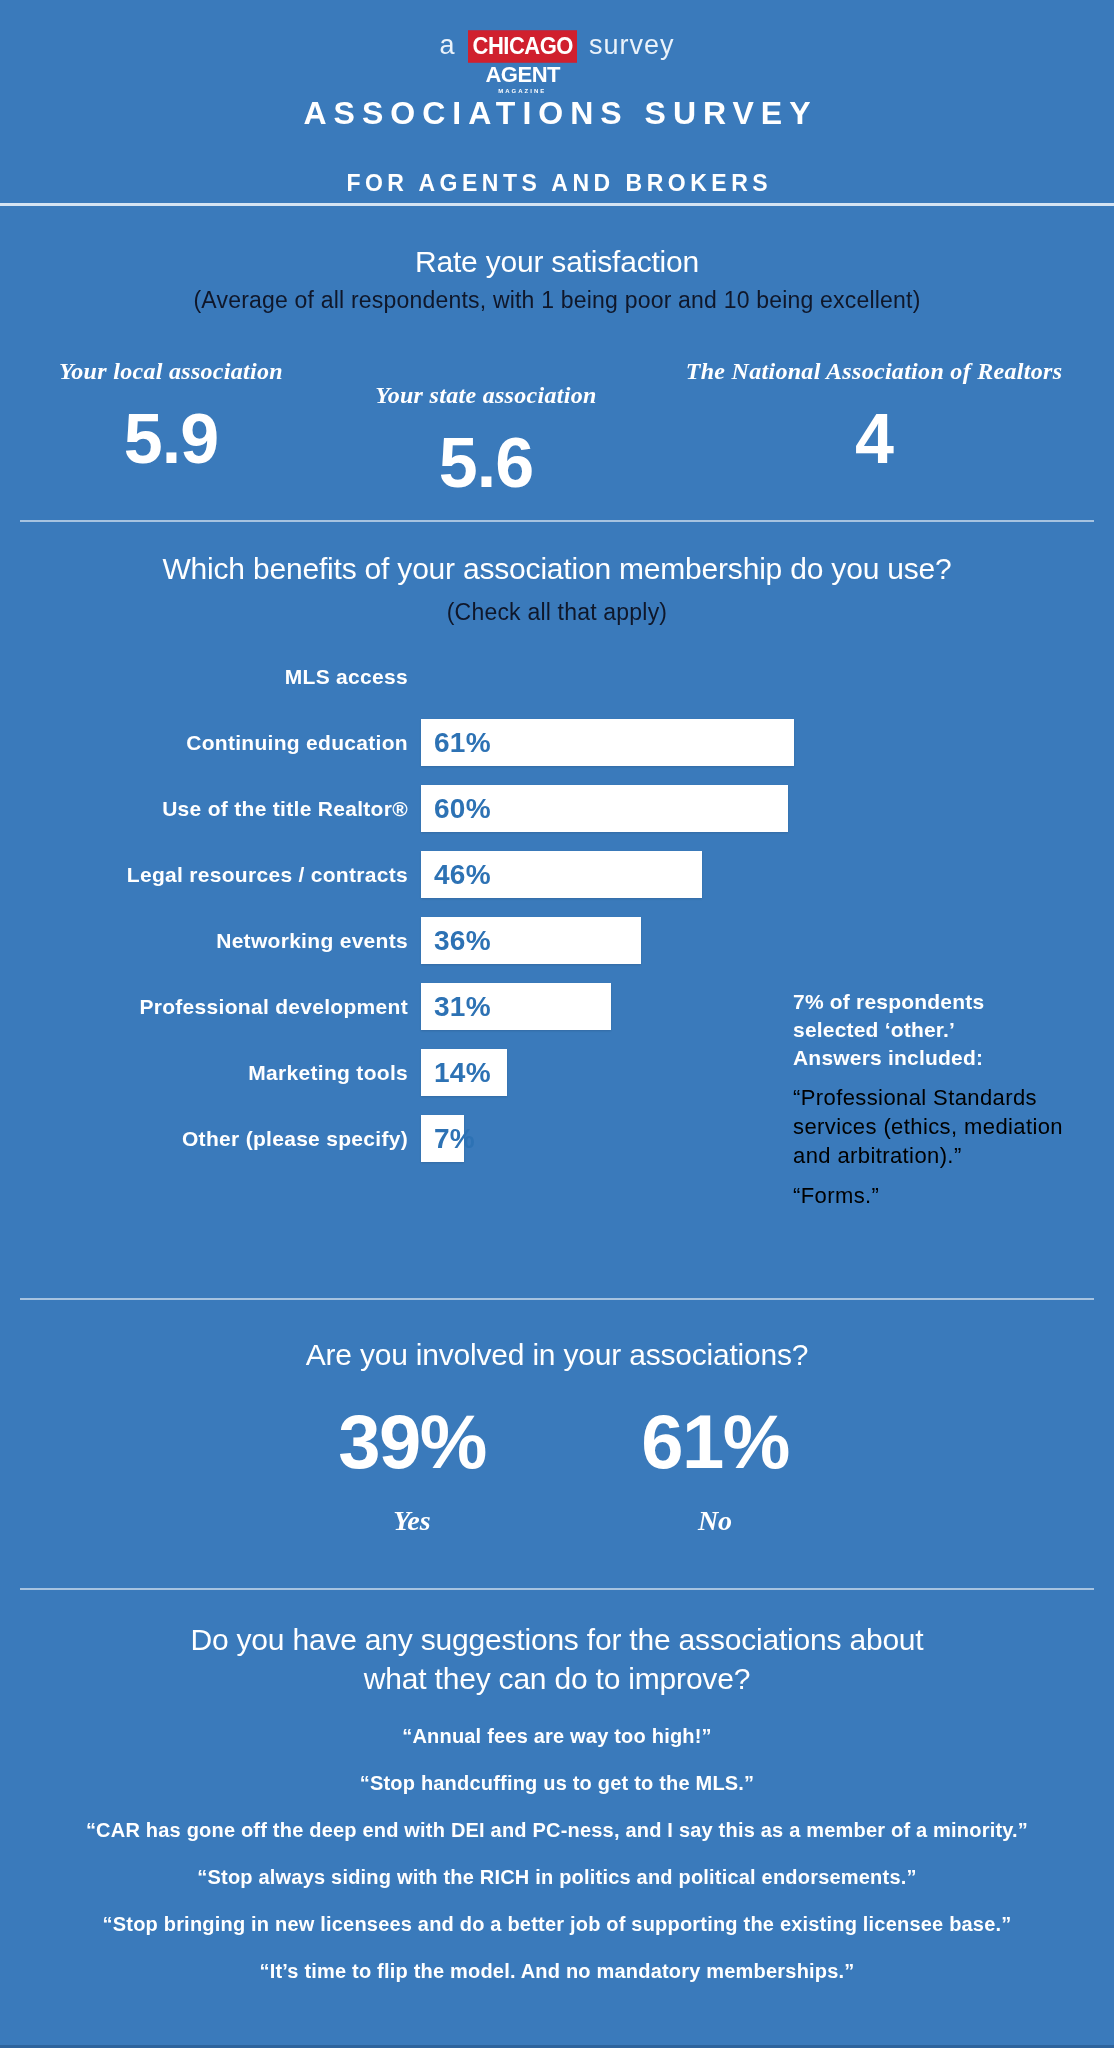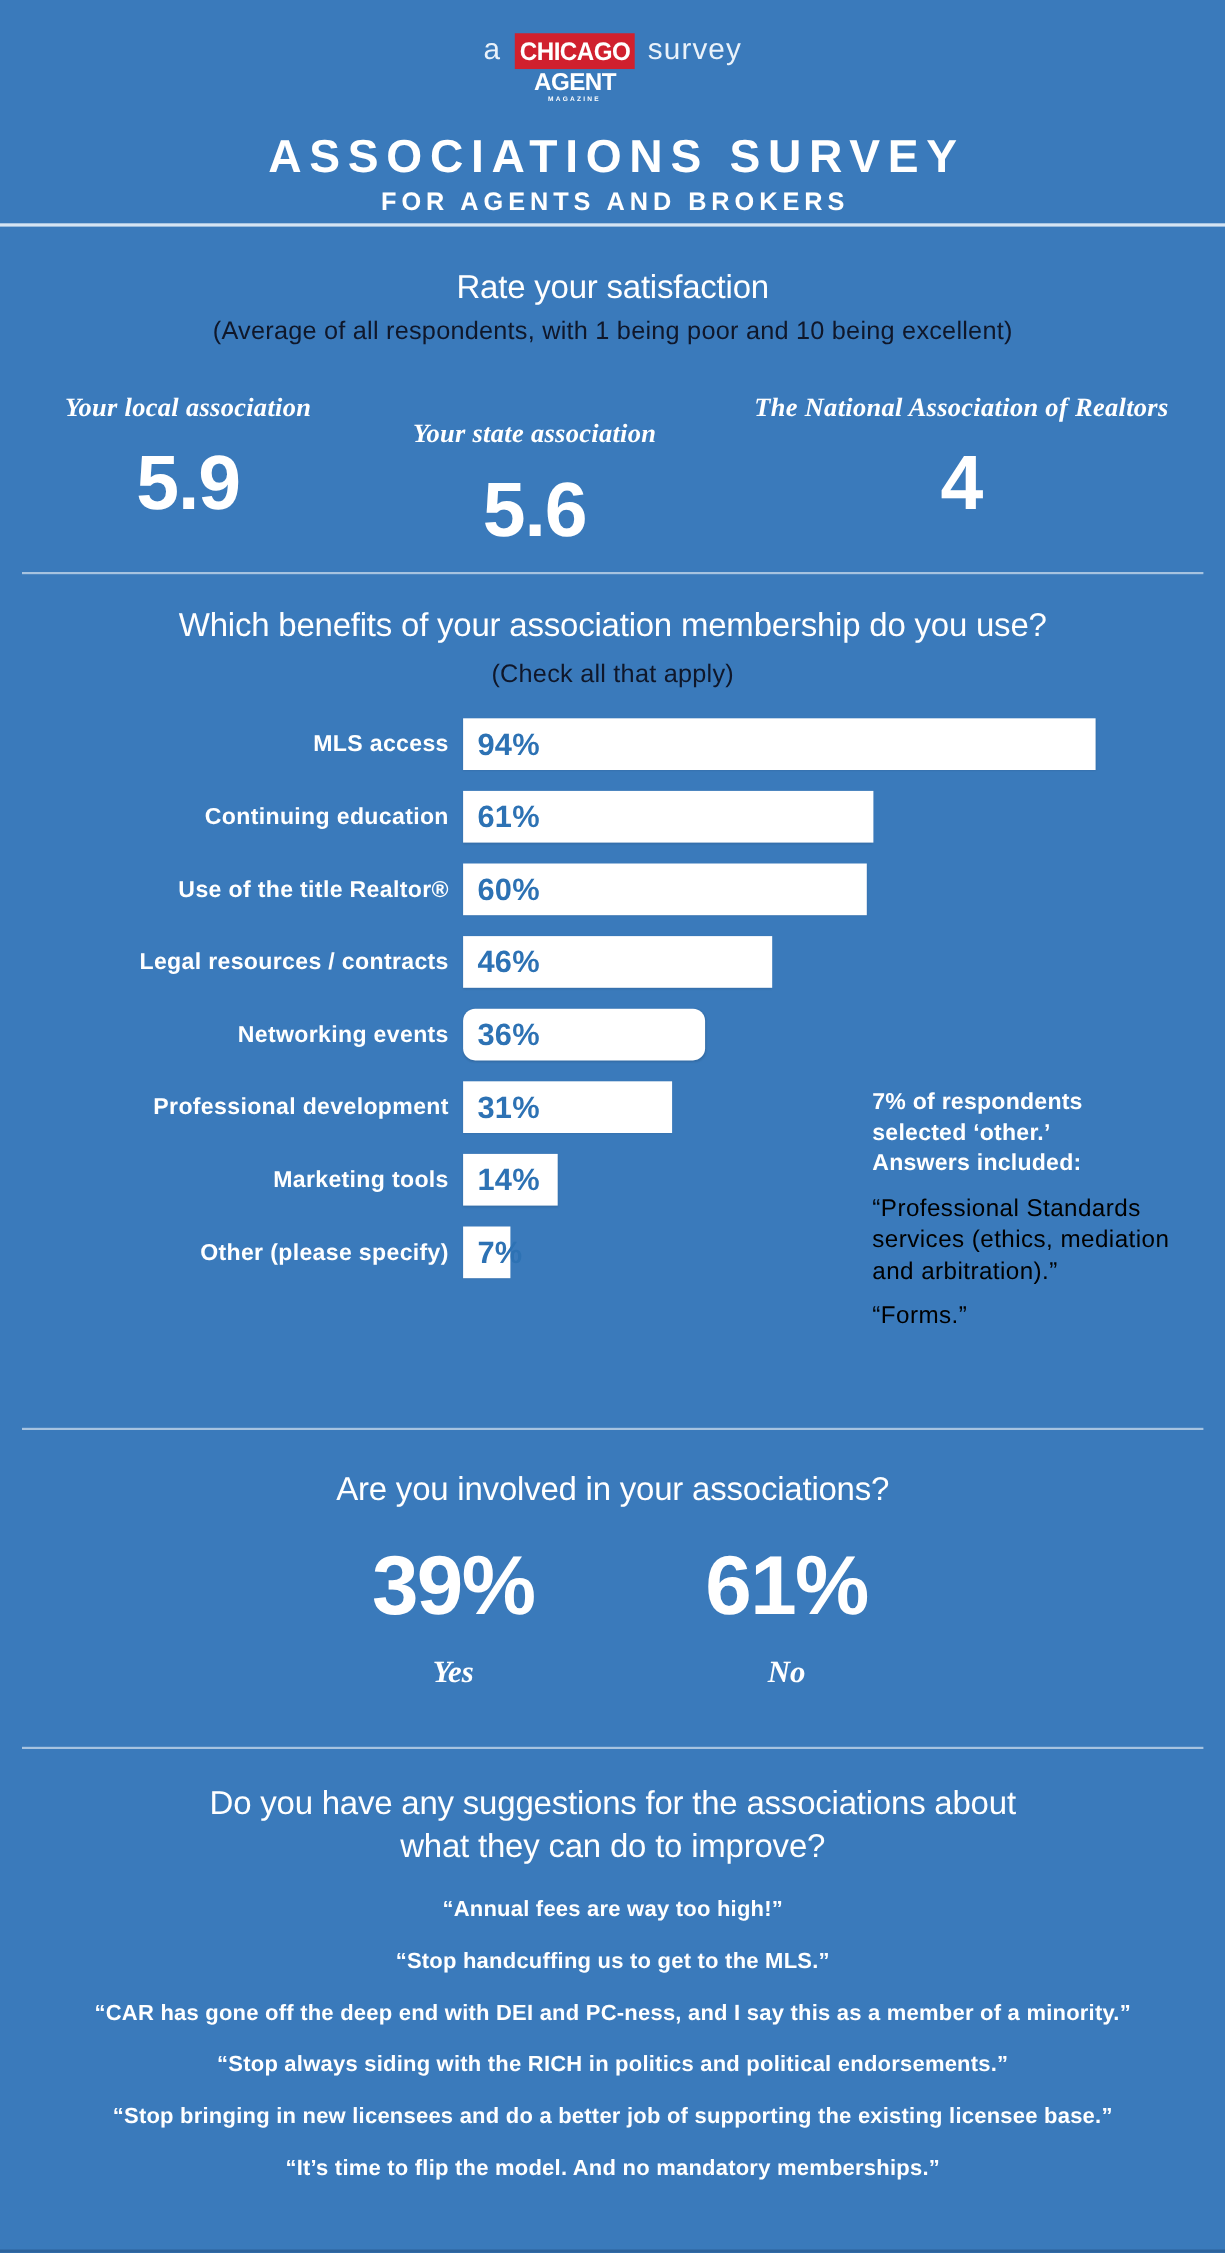--- a/index.html
+++ b/index.html
@@ -16,21 +16,21 @@
   .center{width:100%;text-align:center;}
 
   
   .brand-row{top:30px;left:0;width:100%;display:flex;justify-content:center;align-items:baseline;gap:12px;}
   .brand-a,.brand-survey{font-size:27px;font-weight:300;color:#eaf2fa;letter-spacing:1px;}
   .brand-logo{display:inline-flex;align-items:center;flex-direction:column;}
   .brand-chicago{background:#d0202e;color:#fff;font-weight:bold;font-size:22px;letter-spacing:-0.5px;padding:3px 4px 2px 5px;transform:scaleY(1.05);}
   .brand-agent-wrap{position:relative;display:inline-block;}
   .brand-agent{color:#fff;font-weight:bold;font-size:22px;letter-spacing:-0.5px;padding-left:1px;}
   .brand-magazine{position:absolute;top:26px;left:50%;transform:translateX(-50%);font-size:6px;letter-spacing:2px;color:#fff;font-weight:bold;white-space:nowrap;}
-  .main-title{top:90px;font-size:42px;font-weight:bold;letter-spacing:7px;text-indent:7px;}
+  .main-title{top:74px;font-size:32px;font-weight:bold;letter-spacing:7px;text-indent:7px;}
   .sub-title{top:151px;font-size:23px;font-weight:bold;letter-spacing:4.5px;text-indent:4.5px;}
 
   
   .divider{height:2px;background:rgba(255,255,255,0.55);}
   .divider-1{top:203px;left:0;width:1114px;height:3px;background:#d5e4f3;}
   .divider-2{top:520px;left:20px;width:1074px;}
   .divider-3{top:1298px;left:20px;width:1074px;}
   .divider-4{top:1588px;left:20px;width:1074px;}
   .bottom-edge{top:2045px;left:0;width:1114px;height:3px;background:#2d639c;}
 
@@ -114,23 +114,20 @@
 
   <div class="abs divider divider-2"></div>
 
   <div class="abs center sec-heading ben-heading">Which benefits of your association membership do you use?</div>
   <div class="abs center sec-sub ben-sub">(Check all that apply)</div>
 
   <div class="abs chart">
 
       <div class="bar-row">
         <div class="bar-label">MLS access</div>
-        <div class="bar-fill" style="width: 575px;">
-          <span class="bar-value">94%</span>
-        </div>
       </div>
 
       <div class="bar-row">
         <div class="bar-label">Continuing education</div>
         <div class="bar-fill" style="width: 373px;">
           <span class="bar-value">61%</span>
         </div>
       </div>
 
       <div class="bar-row">
@@ -142,21 +139,21 @@
 
       <div class="bar-row">
         <div class="bar-label">Legal resources / contracts</div>
         <div class="bar-fill" style="width: 281px;">
           <span class="bar-value">46%</span>
         </div>
       </div>
 
       <div class="bar-row">
         <div class="bar-label">Networking events</div>
-        <div class="bar-fill" style="width: 220px; border-radius: 11px;">
+        <div class="bar-fill" style="width: 220px;">
           <span class="bar-value">36%</span>
         </div>
       </div>
 
 
       <div class="bar-row">
         <div class="bar-label">Professional development</div>
         <div class="bar-fill" style="width: 190px;">
           <span class="bar-value">31%</span>
         </div>

